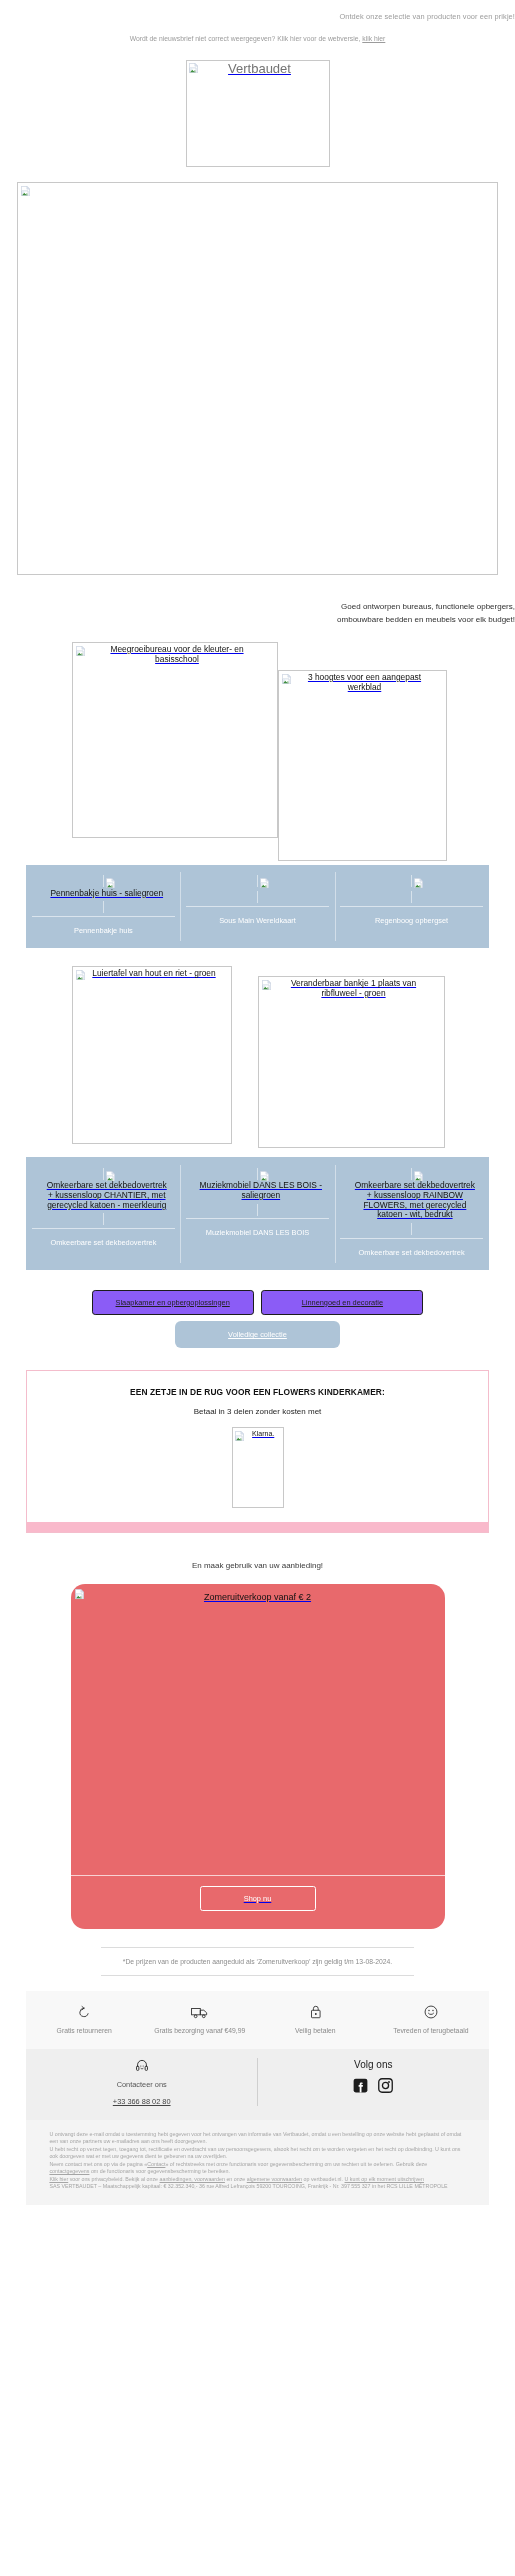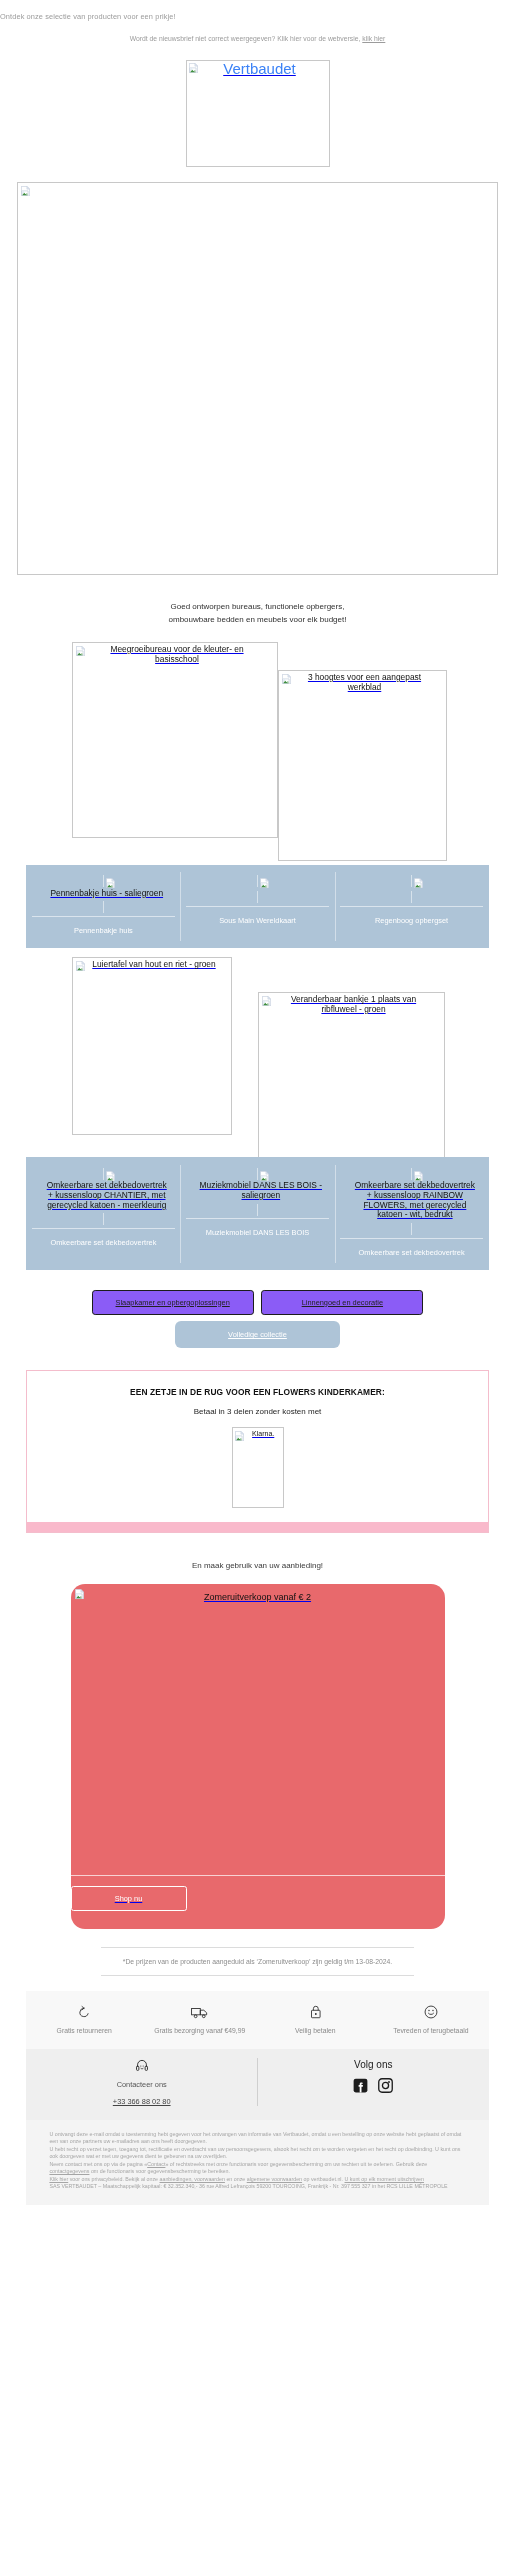--- a/index.html
+++ b/index.html
@@ -8,21 +8,21 @@
     width:515px; height:2576px;
     background:#ffffff;
     font-family:"Liberation Sans", sans-serif;
     color:#333;
     overflow:hidden;
   }
   .wrap { width:515px; margin:0 auto; }
 
   
   .preheader {
-    text-align:left;
+    text-align:right;
     color:#9b9b9b;
     font-size:7.4px;
     padding:11.6px 0 0;
     letter-spacing:0.1px;
   }
   .webversion {
     text-align:center;
     color:#9b9b9b;
     font-size:6.8px;
     padding:14px 0 0;
@@ -44,37 +44,37 @@
   }
   .bimg .alt {
     display:block;
     text-align:center;
     font-size:8.4px;
     line-height:9.7px;
     color:#111;
     padding:1.9px 13px 0 17px;
   }
   .bimg.logo .alt {
-    color:#3b82f6;
-    font-size:15px;
+    color:#737373;
+    font-size:13px;
     line-height:14px;
     padding-top:1.3px;
   }
 
   
   .logo-block { display:flex; justify-content:center; padding-top:18px; }
   .logo-box { width:144px; height:107px; }
 
   
   .hero-block { display:flex; justify-content:center; padding-top:15.5px; }
   .hero-box { width:481px; height:393px; }
 
   
   .intro {
-    text-align:center;
+    text-align:right;
     font-size:8px;
     line-height:13.5px;
     color:#303030;
     padding:24.5px 0 0;
   }
 
   
   .pair { position:relative; }
   .pair .left, .pair .right { position:absolute; }
 
@@ -180,21 +180,21 @@
   }
   .sale .glyph { position:absolute; left:4.5px; top:5.2px; width:9px; height:10.3px; }
   .sale .headline {
     text-align:center;
     font-size:9px;
     color:#111;
     padding:1.3px 19.3px 0;
   }
   .sale .spacer { height:273px; }
   .sale .divider { height:0.6px; background:rgba(255,255,255,.7); }
-  .sale .btnrow { display:flex; justify-content:flex-start; padding:10.3px 0 18px; }
+  .sale .btnrow { display:flex; justify-content:center; padding:10.3px 0 18px; }
   .sale .shopbtn {
     border:0.6px solid #ffffff;
     border-radius:2.6px;
     background:transparent;
     color:#ffffff;
     font-size:7.4px;
     padding:7px 0;
     width:116px;
     text-align:center;
     cursor:pointer;
@@ -372,27 +372,27 @@
               <use href="#broken-image"></use>
             </svg>
           <span class="alt"></span>
         </a>
         <div class="trio-name">Regenboog opbergset</div>
       </div>
     </div>
   </div>
 
   <div class="pair" style="height:200px; margin-top:9px;">
-    <a class="bimg left" href="#" style="left:72px; top:0; width:160px; height:178px;">
+    <a class="bimg left" href="#" style="left:72px; top:9px; width:160px; height:178px;">
       <svg class="glyph" viewBox="0 0 14 16" width="9" height="10.3">
           <use href="#broken-image"></use>
         </svg>
       <span class="alt">Luiertafel van hout en riet - groen</span>
     </a>
-    <a class="bimg right" href="#" style="left:258px; top:35px; width:187px; height:172px;">
+    <a class="bimg right" href="#" style="left:258px; top:19px; width:187px; height:172px;">
       <svg class="glyph" viewBox="0 0 14 16" width="9" height="10.3">
           <use href="#broken-image"></use>
         </svg>
       <span class="alt">Veranderbaar bankje 1 plaats van ribfluweel - groen</span>
     </a>
   </div>
 
   <div class="trio">
     <div class="trio-inner">
       <div class="trio-cell">

